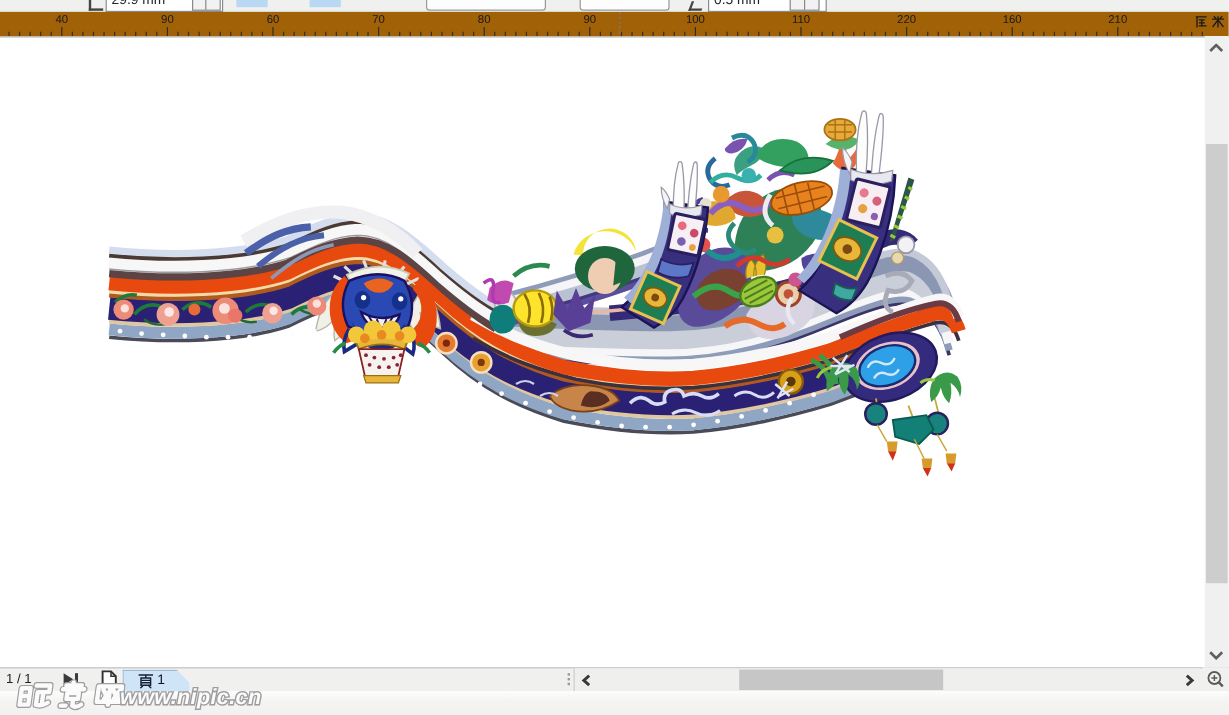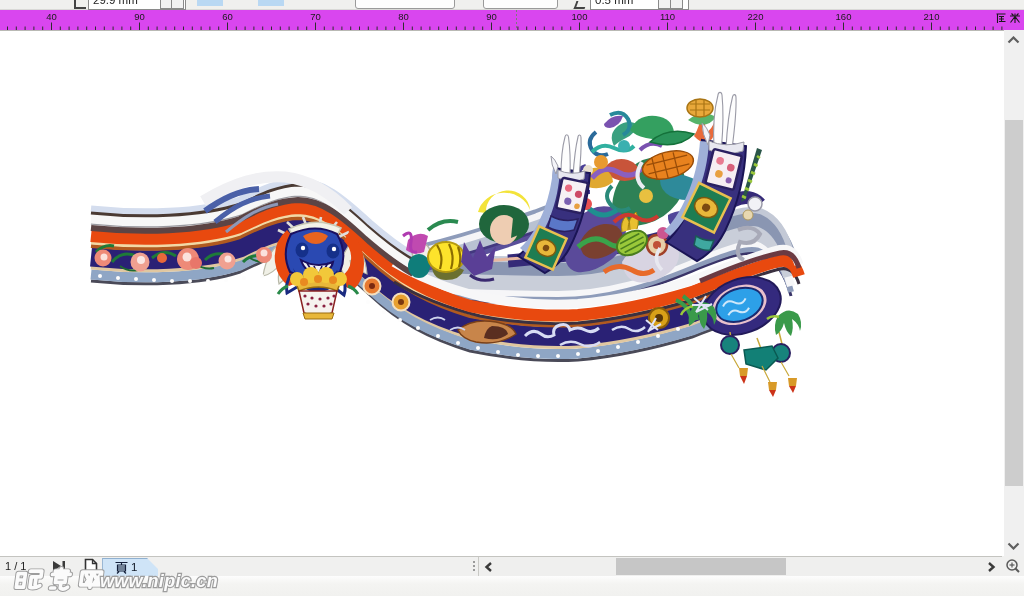--- a/index.html
+++ b/index.html
@@ -7,21 +7,21 @@
 #app{position:absolute;left:0;top:0;width:1024px;height:596px;overflow:hidden;}
 .abs{position:absolute;}
 
 #toolbar{left:0;top:0;width:1024px;height:9px;background:#f0f0ee;border-bottom:1px solid #d9d9d6;}
 .tfield{position:absolute;top:-12px;height:20px;background:#fff;border:1px solid #8a8a8a;}
 .tfield .txt{position:absolute;left:4px;bottom:3.5px;font-size:11.5px;color:#222;}
 .spin{position:absolute;top:-10px;height:17px;width:11px;background:#f2f2f2;border:1px solid #8a8a8a;}
 .bluebar{position:absolute;top:0;height:6px;background:#b9d8f3;}
 .combo{position:absolute;top:-10px;height:17px;background:#fdfdfd;border:1px solid #9a9a9a;border-radius:3px;}
 
-#ruler{left:0;top:10px;width:1024px;height:20px;background:#d946ef;border-bottom:1px solid #b9b9b4;}
+#ruler{left:0;top:10px;width:1024px;height:20px;background:#a16207;border-bottom:1px solid #b9b9b4;}
 .rnum{position:absolute;top:1px;font-size:9.5px;color:#1a1a1a;transform:translateX(-50%);}
 #rdash{position:absolute;left:516px;top:0px;height:20px;width:1px;
  background:repeating-linear-gradient(180deg,#7a7a7a 0 2px,transparent 2px 4px);}
 
 #canvas{left:0;top:31px;width:1004px;height:525px;background:#fff;}
 
 #vscroll{left:1004px;top:30px;width:20px;height:526px;background:#f0f0f0;}
 #vthumb{position:absolute;left:1px;top:90px;width:18px;height:366px;background:#cdcdcd;}
 
 #botrow{left:0;top:556px;width:1024px;height:19px;background:#f0f0ef;border-top:1px solid #c4c4c0;}

